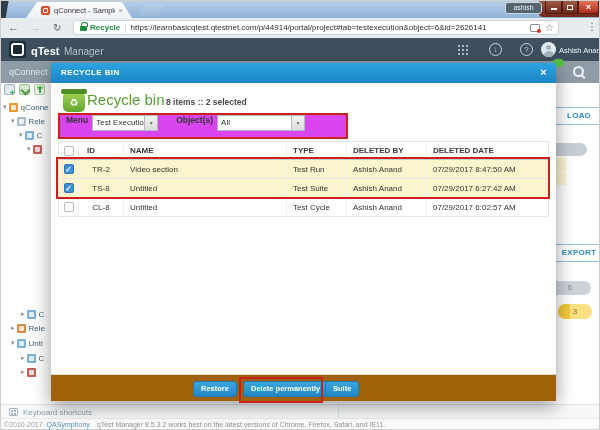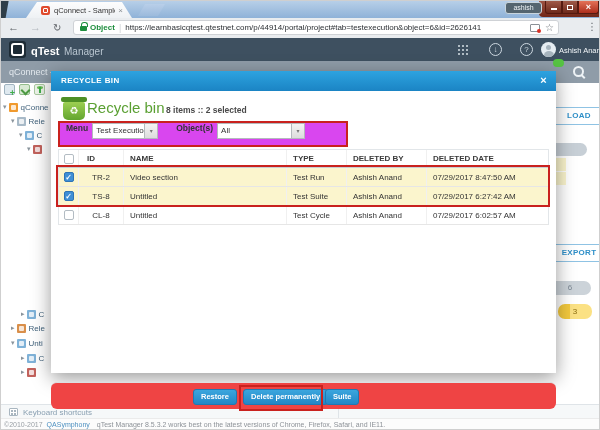--- a/index.html
+++ b/index.html
@@ -107,22 +107,22 @@
   .export-btn { left:546px; top:243px; }
   .pill-a   { position:absolute; left:538px; top:142px; width:48px; height:13px; background:#c7cfd6; border-radius:7px; }
   .ysliver1 { position:absolute; left:551px; top:157px; width:14px; height:13px; background:#fbf5cd; }
   .ysliver2 { position:absolute; left:551px; top:171px; width:14px; height:13px; background:#fbf5cd; }
   .badge-6 { position:absolute; left:548px; top:280px; width:42px; height:14px; background:#ccd3d9;
     border-radius:7px; color:#7c8894; font-size:8px; text-align:center; line-height:14px; }
   .badge-3 { position:absolute; left:557px; top:303px; width:34px; height:15px;
     background:linear-gradient(90deg,#f3c93e 0 12px,#fbe184 12px); border-radius:7px;
     color:#8a6d12; font-size:8px; text-align:center; line-height:15px; }
   
-  .modal { position:absolute; left:50px; top:62px; width:505px; height:302px; background:#fff;
-    box-shadow:0 5px 18px rgba(0,0,0,.4); z-index:10;margin-top:8px; }
+  .modal { position:absolute; left:50px; top:62px; width:505px; height:338px; background:#fff;
+    box-shadow:0 5px 18px rgba(0,0,0,.4); z-index:10; }
   .modal-title { height:20px; background:linear-gradient(#2da3e0,#1b84c4); color:#fff; font-size:8px;
     font-weight:bold; letter-spacing:.4px; line-height:20px; padding-left:10px; position:relative; }
   .modal-close { position:absolute; right:9px; top:0; line-height:19px; font-size:11px; color:#fff; font-weight:bold; }
   .rb-icon { position:absolute; left:12px; top:26px; width:22px; height:23px; }
   .rb-lid { position:absolute; left:-2px; top:0; width:26px; height:5px; background:#4d8f25; border-radius:2px; }
   .rb-body { position:absolute; left:0; top:5px; width:22px; height:18px;
     background:linear-gradient(#9ccf52,#63a52e); border-radius:2px 2px 5px 5px; }
   .rb-glyph { position:absolute; left:0; top:7px; width:22px; text-align:center; color:#fff; font-size:10px; line-height:14px; }
   .rb-title { position:absolute; left:36px; top:28px; font-size:15px; color:#5ba033; }
   .rb-summary { position:absolute; left:115px; top:34px; font-size:8.5px; font-weight:bold; color:#4a4a4a; }
@@ -151,21 +151,21 @@
   .tc-id { justify-content:center; padding-left:0; }
   .thead .tc-id { justify-content:flex-start; padding-left:8px; }
   .sel { background:#fbf5cd; }
   .cbx { width:10px; height:10px; border:1px solid #b3bcc3; border-radius:2px; background:#fff;
     font-size:8px; line-height:9px; text-align:center; color:#fff; font-weight:bold; }
   .cbx.on { background:#3f8fd6; border-color:#2f74b5; }
   .rows-redbox { position:absolute; left:5px; top:94px; width:494px; height:42px;
     border:2px solid #c9211e; pointer-events:none; }
   
   .modal-footer { position:absolute; left:0; top:311px; width:505px; height:27px;
-    background:#ef4444; border-top:1px solid #dcdfe1;border-radius:6px; }
+    background:#a16207; border-top:1px solid #dcdfe1; }
   .mbtn { position:absolute; top:6px; height:16px; background:linear-gradient(#3ba6de,#2387c6);
     border:1px solid #1e79b4; border-radius:3px; color:#fff; font-weight:bold; font-size:7.5px;
     line-height:14px; text-align:center; padding:0 7px; }
   .btn-restore { left:142px; }
   .btn-delete  { left:192px; }
   .btn-cancel  { left:274px; }
   .footer-redbox { position:absolute; left:188px; top:2px; width:84px; height:26px;
     border:2px solid #c9211e; pointer-events:none; }
   
   .kbbar { position:absolute; left:0; top:403px; width:600px; height:14px; background:#f6f8f9; border-top:1px solid #dfe4e8; }
@@ -201,21 +201,21 @@
       </div>
     <div class="wbtn wbtn-close">×</div>
   </div>
 
   <div class="urlrow">
     <span class="nav-back">←</span>
     <span class="nav-fwd">→</span>
     <span class="nav-reload">↻</span>
     <div class="urlfield">
       <span class="lock"></span>
-      <span class="secure">Object</span>
+      <span class="secure">Recycle</span>
       <span class="url-sep">|</span>
       <span class="url-text">https://learnbasicqtest.qtestnet.com/p/44914/portal/project#tab=testexecution&amp;object=6&amp;id=2626141</span>
       <span class="cast-icon"></span>
       <span class="star-icon">☆</span>
     </div>
     <span class="menu-dots">⋮</span>
   </div>
 
   <div class="appheader"></div>
   <div class="qlogo"></div>

